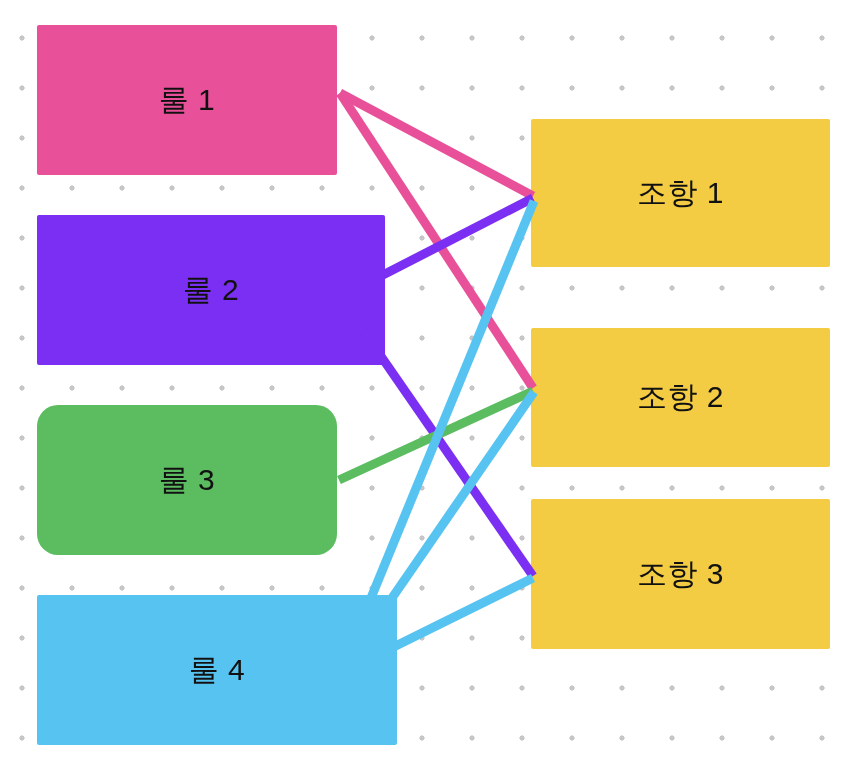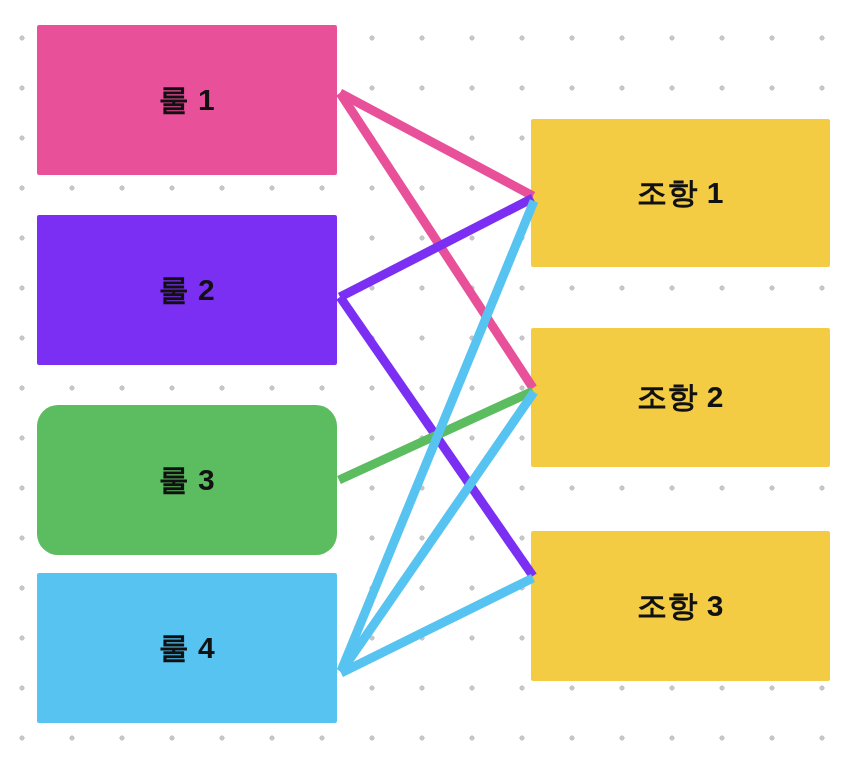--- a/index.html
+++ b/index.html
@@ -17,21 +17,21 @@
   .node {
     position: absolute;
     display: flex;
     align-items: center;
     justify-content: center;
     border-radius: 2px;
     z-index: 1;
   }
   .node-label {
     font-size: 30px;
-    font-weight: 700;
+    font-weight: 400;
     color: #111111;
     white-space: nowrap;
     letter-spacing: 0.5px;
   }
   #edge-layer {
     position: absolute;
     left: 0;
     top: 0;
     width: 850px;
     height: 764px;
@@ -41,36 +41,36 @@
   #edge-layer line { pointer-events: stroke; }
 </style>
 </head>
 <body>
 
 <div id="canvas">
   <div id="node-layer">
       <div class="node" style="left: 37px; top: 25px; width: 300px; height: 150px; background: rgb(232, 80, 154);">
         <span class="node-label">룰 1</span>
       </div>
-      <div class="node" style="left: 37px; top: 215px; width: 300px; height: 150px; background: rgb(123, 47, 242);">
+      <div class="node" style="left: 37px; top: 215px; width: 348px; height: 150px; background: rgb(123, 47, 242);">
         <span class="node-label">룰 2</span>
       </div>
       <div class="node" style="left: 37px; top: 405px; width: 300px; height: 150px; background: rgb(92, 188, 96); border-radius: 21px;">
         <span class="node-label">룰 3</span>
       </div>
-      <div class="node" style="left: 37px; top: 573px; width: 300px; height: 150px; background: rgb(87, 195, 241); text-align: center;">
+      <div class="node" style="left: 37px; top: 595px; width: 360px; height: 150px; background: rgb(87, 195, 241); text-align: center;">
         <span class="node-label">룰 4</span>
       </div>
       <div class="node" style="left: 531px; top: 119px; width: 299px; height: 148px; background: rgb(243, 204, 67); justify-content: center;">
         <span class="node-label">조항 1</span>
       </div>
       <div class="node" style="left: 531px; top: 328px; width: 299px; height: 139px; background: rgb(243, 204, 67);">
         <span class="node-label">조항 2</span>
       </div>
-      <div class="node" style="left: 531px; top: 499px; width: 299px; height: 150px; background: rgb(243, 204, 67); margin-top: 32px;">
+      <div class="node" style="left: 531px; top: 499px; width: 299px; height: 150px; background: rgb(243, 204, 67);">
         <span class="node-label">조항 3</span>
       </div>
     </div>
   <svg id="edge-layer" xmlns="http://www.w3.org/2000/svg">
       <line x1="340" y1="93" x2="533" y2="196" stroke="#e8509a" stroke-width="9" stroke-linecap="butt"></line>
       <line x1="340" y1="93" x2="533" y2="388" stroke="#e8509a" stroke-width="9" stroke-linecap="butt"></line>
       <line x1="340" y1="297" x2="533" y2="198" stroke="#7b2ff2" stroke-width="9" stroke-linecap="butt"></line>
       <line x1="340" y1="297" x2="533" y2="576" stroke="#7b2ff2" stroke-width="9" stroke-linecap="butt"></line>
       <line x1="339" y1="480" x2="533" y2="391" stroke="#5cbc60" stroke-width="9" stroke-linecap="butt"></line>
       <line x1="341" y1="671" x2="534" y2="201" stroke="#57c3f1" stroke-width="9" stroke-linecap="butt"></line>

